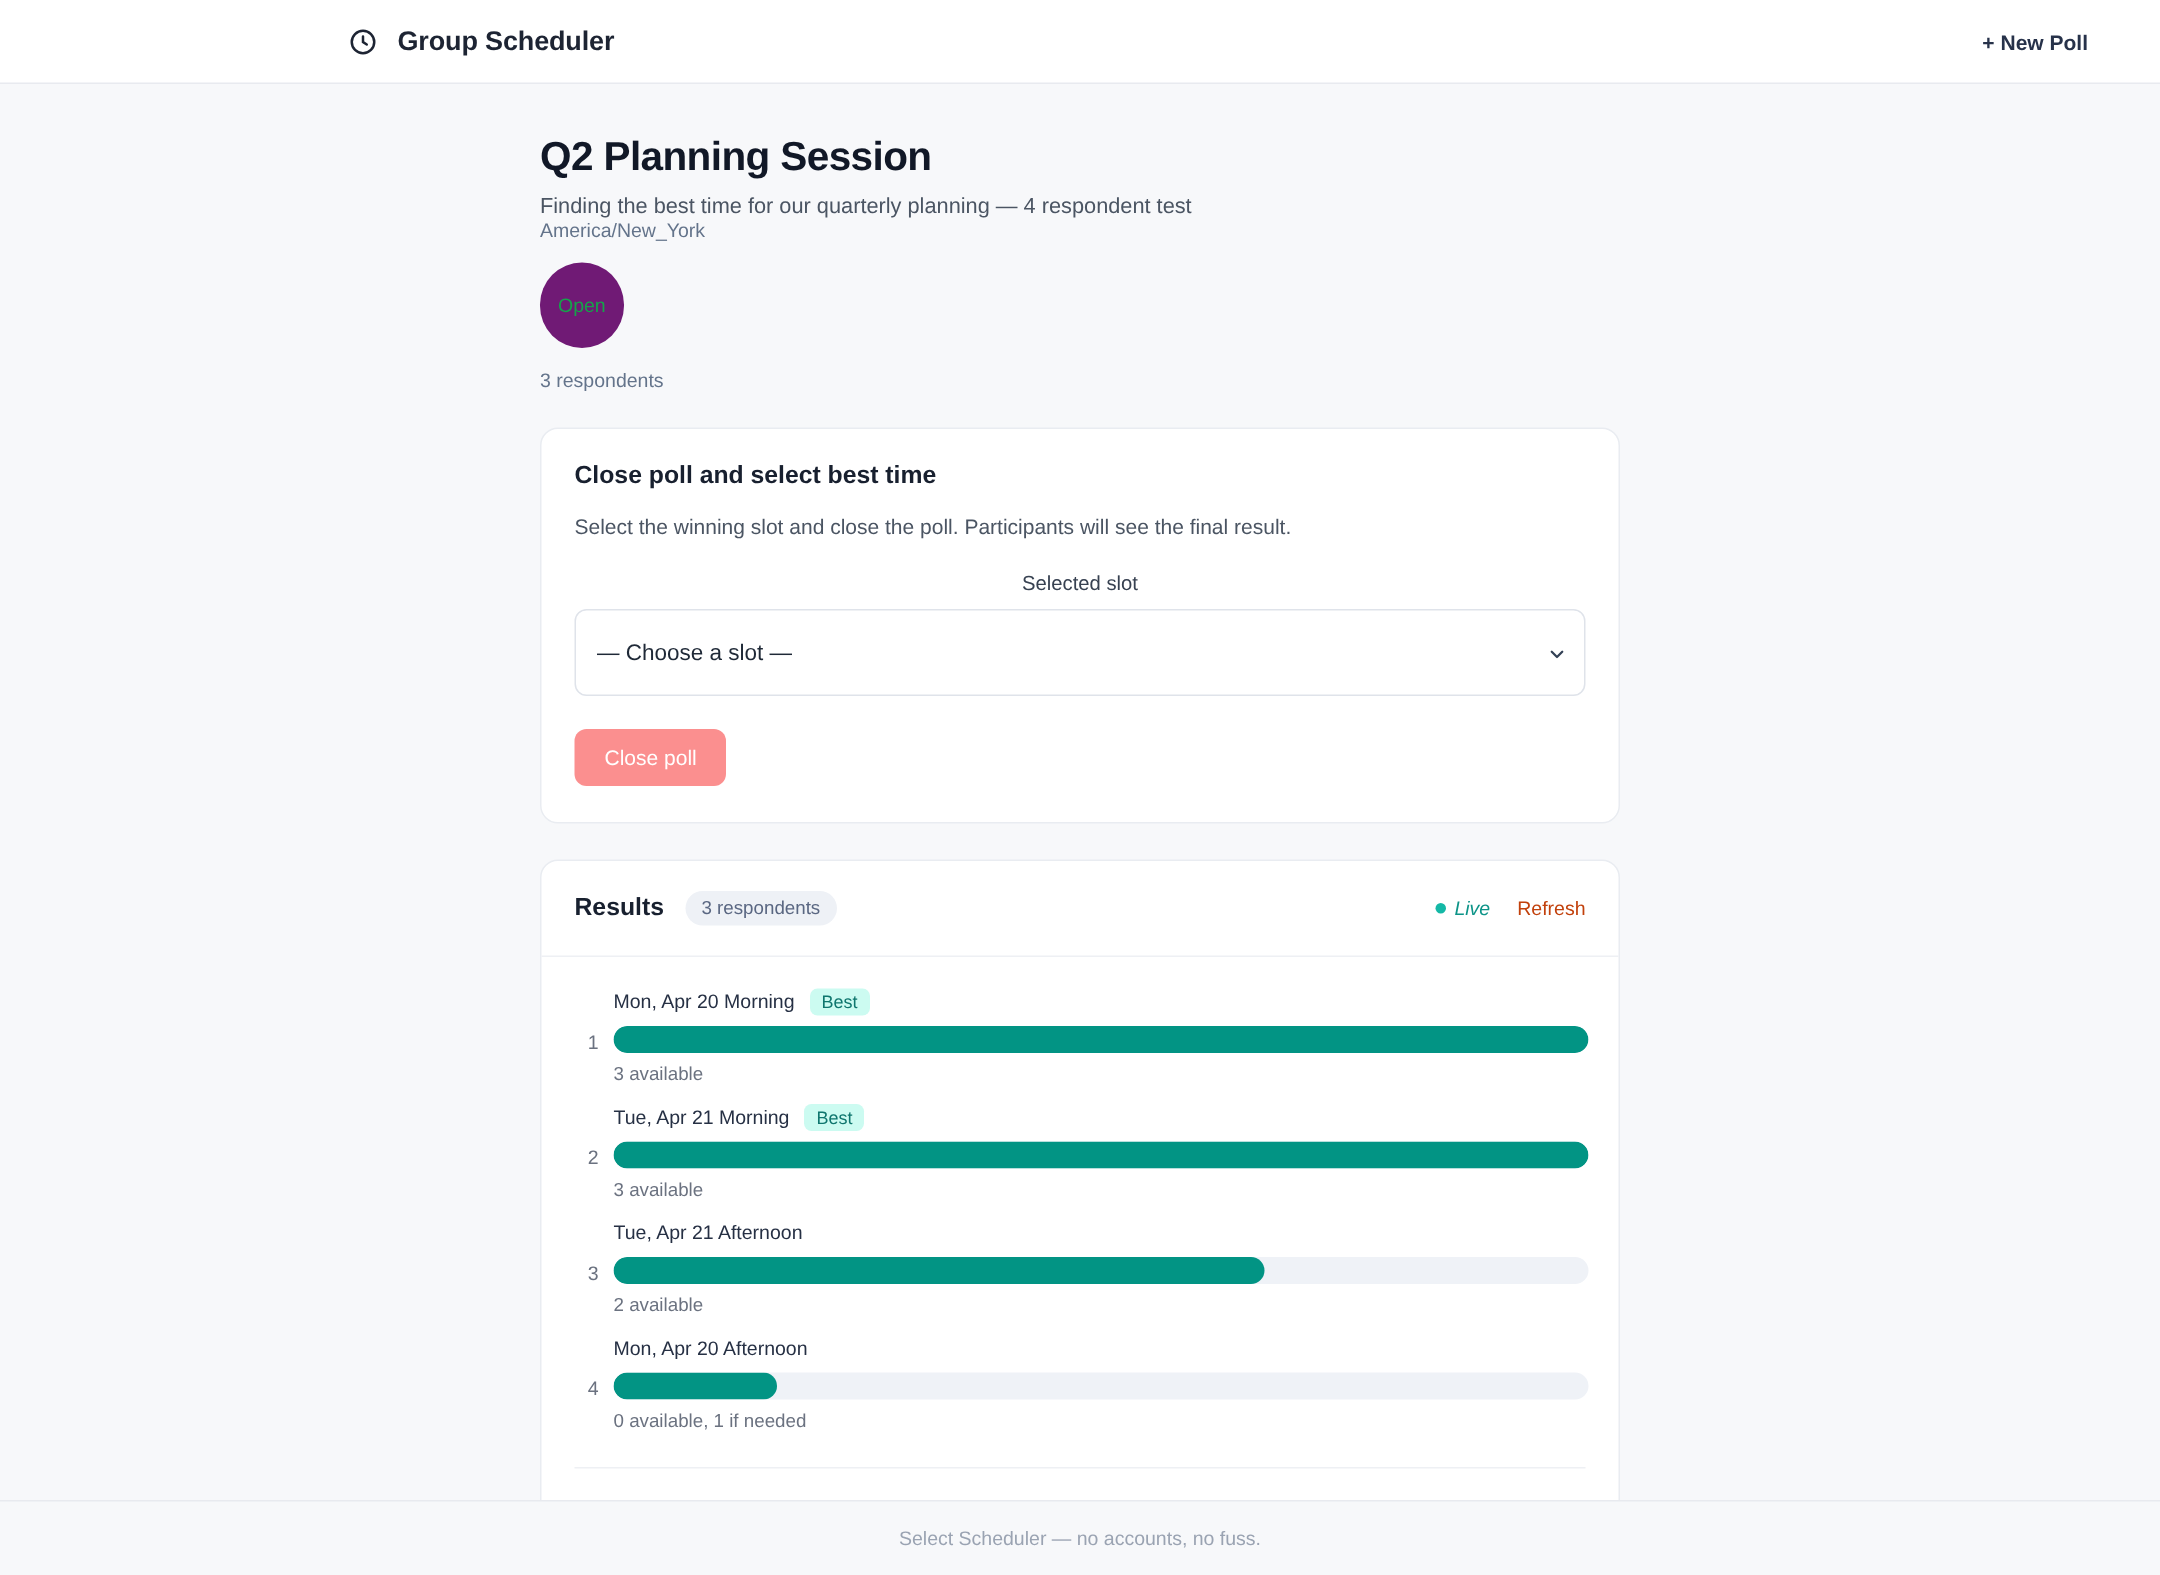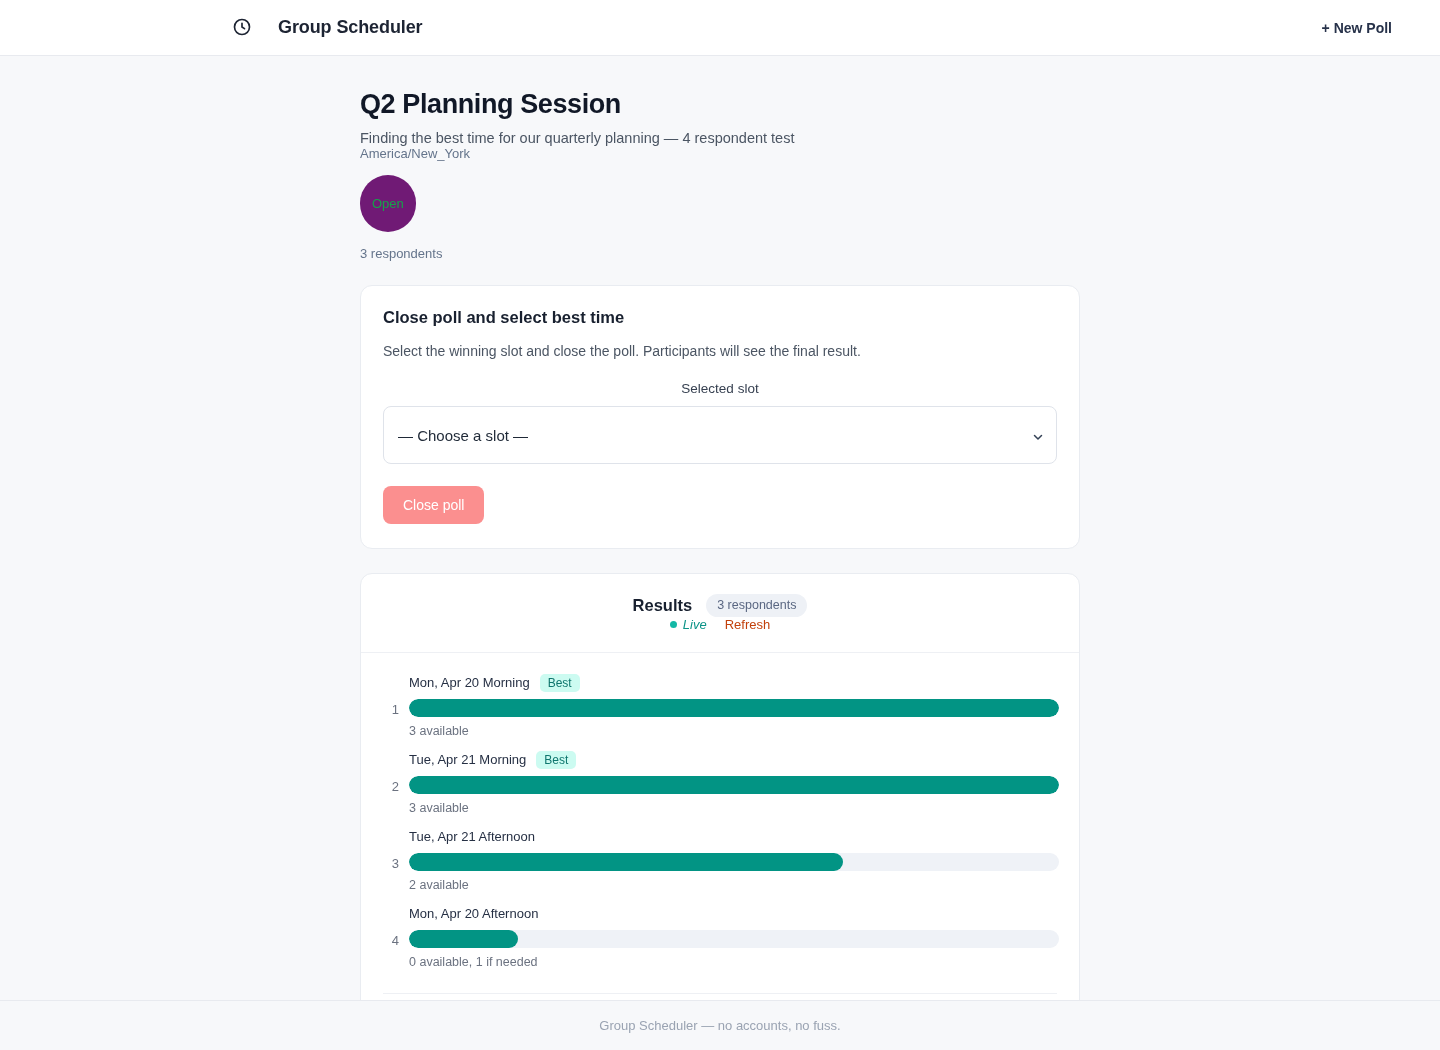--- a/index.html
+++ b/index.html
@@ -22,22 +22,22 @@
     height: 56px;
     background: #ffffff;
     border-bottom: 1px solid #e8eaef;
     display: flex;
     align-items: center;
     justify-content: space-between;
     padding: 0 40px 0 0;
   }
   .brand {
     display: flex;
-    align-items: flex-start;
-    gap: 26px;
+    align-items: flex-end;
+    gap: 13px;
     margin-left: 232px;
   }
   .brand-icon {
     width: 20px; height: 20px;
     display: block;
     color: #1d2433;
   }
   .brand-name {
     font-size: 18px;
     font-weight: bold;
@@ -159,21 +159,20 @@
     opacity: 1;
   }
 
   
   .res-head {
     display: flex;
     align-items: center;
     justify-content: space-between;
     padding: 20px 22px;
     border-bottom: 1px solid #eef0f4;
-    flex-direction: column;
   }
   .res-head-l { display: flex; align-items: center; gap: 14px; }
   .res-title { font-size: 16.5px; font-weight: bold; color: #18202f; }
   .pill-resp {
     background: #eef1f6;
     color: #5a6782;
     font-size: 12.5px;
     border-radius: 999px;
     padding: 5px 11px;
     line-height: 1;
@@ -404,14 +403,14 @@
         <button class="btn-ghost">Export CSV</button>
         <button class="btn-ghost">Export ICS (Calendar)</button>
       </div>
 
     </div>
 
   </div>
 </div>
 
 <div class="footer">
-  <span>Group Scheduler — no accounts, no fuss.</span>
+  <span>Select Scheduler — no accounts, no fuss.</span>
 </div>
 
 </body></html>

